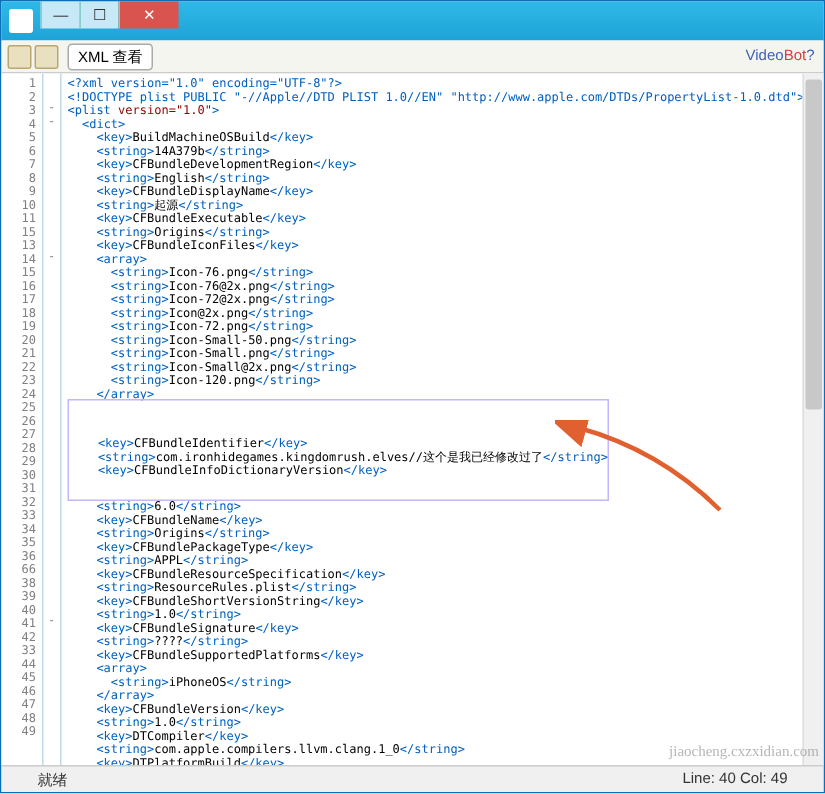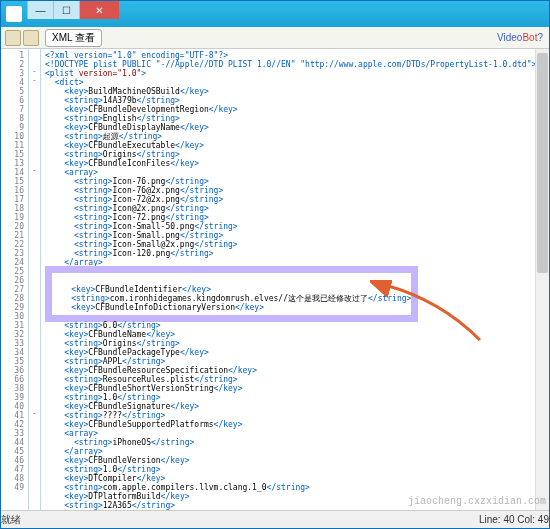--- a/index.html
+++ b/index.html
@@ -19,27 +19,27 @@
 .xml-btn{font-size:10px;padding:1px 6px;background:#fff;border:1px solid #aaa;border-radius:3px;margin-left:6px}
 .brand{position:absolute;right:6px;font-size:10px;color:#4060c0;font-weight:normal}
 .brand .o{color:#d04040}
 .editor{flex:1;display:flex;background:#fff;overflow:hidden;font-family:Consolas,monospace;position:relative}
 .gutter{width:28px;background:#fff;border-right:1px solid #c0d8e8;text-align:right;padding:2px 4px 2px 0;font-size:8px;color:#808080;line-height:9px}
 .fold{width:12px;border-right:1px solid #c0d8e8;font-size:8px;color:#808080;line-height:9px;text-align:center}
 .code{flex:1;padding:2px 0 2px 4px;font-size:8px;line-height:9px;white-space:pre;color:#333;overflow:hidden}
 .t{color:#0060c0}
 .a{color:#8b0000}
 .tx{color:#000}
-.highlight{display:inline-block;border:7px solid #c4b5fd;padding:3px 0;margin:-1px 0}
-.statusbar{height:18px;background:#f0f0f0;border-top:1px solid #ccc;display:flex;align-items:center;font-size:10px;color:#333;padding:0 0}
+.highlight{display:inline-block;border:1px solid #c4b5fd;padding:15px 0;margin:-1px 0}
+.statusbar{height:18px;background:#f0f0f0;border-top:1px solid #ccc;display:flex;align-items:center;font-size:10px;color:#333;padding:0 24px}
 .statusbar .sp{flex:1}
 .scrollbar-v{position:absolute;right:0;top:0;bottom:0;width:14px;background:#f0f0f0;border-left:1px solid #ddd}
 .scroll-thumb{position:absolute;left:1px;right:1px;top:4px;height:220px;background:#c8c8c8;border-radius:2px}
 .arrow{position:absolute;right:60px;top:280px;pointer-events:none}
-.watermark{position:absolute;right:4px;bottom:22px;font-size:10px;color:rgba(120,120,120,.55);font-family:Liberation Mono, monospace}
+.watermark{position:absolute;right:4px;bottom:22px;font-size:10px;color:rgba(120,120,120,.55);font-family:Liberation Serif, serif}
 .ln{display:block;height:9px}
 </style>
 </head>
 <body>
 
 <div class="window">
 
   <div class="titlebar">
     <div class="icon"></div>
     <div class="winbtns">

